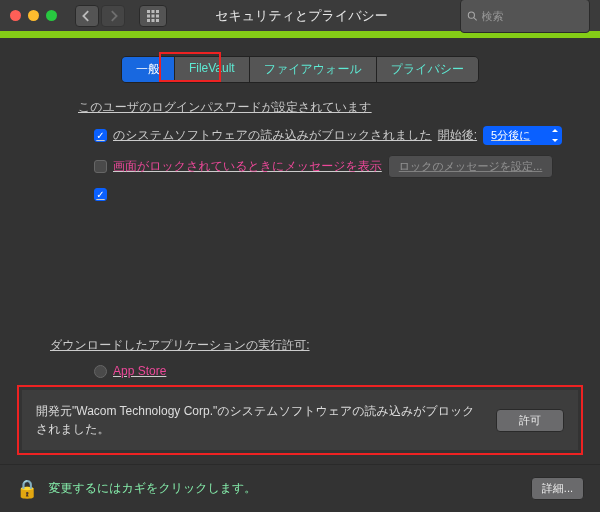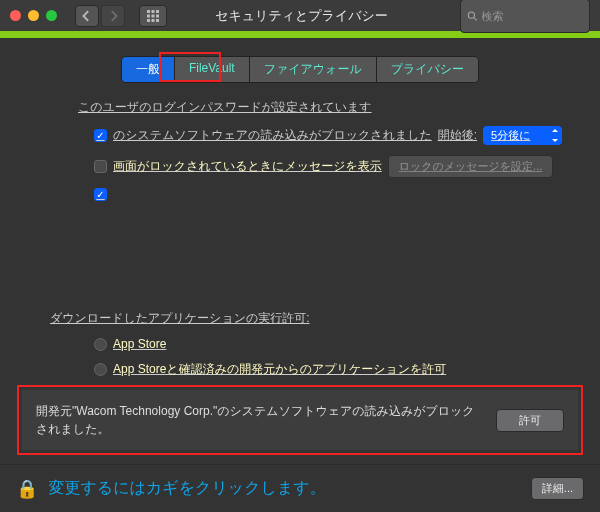--- a/index.html
+++ b/index.html
@@ -87,21 +87,21 @@
   white-space: nowrap;
 }
 .mac-btn.dim { opacity: .5; }
 .chk {
   width: 13px; height: 13px; border-radius: 3px; border: 1px solid #666;
   display: inline-flex; align-items: center; justify-content: center;
   font-size: 10px; flex-shrink: 0;
 }
 .chk.checked { background: #0a60ff; border-color: #0a60ff; color: #fff; }
 .chk.unchecked { background: #4a4a4a; }
-.dimtext { color: #fef9c3; }
+.dimtext { color: #ec4899; }
 .select {
   background: #0a60ff; color: #fff; border-radius: 4px;
   padding: 2px 32px 2px 8px; font-size: 11px; position: relative;
   display: inline-flex; align-items: center;
 }
 .select::after {
   content: ""; position: absolute; right: 4px; top: 3px;
   border-left: 3px solid transparent; border-right: 3px solid transparent;
   border-bottom: 3px solid #fff;
 }
@@ -121,21 +121,21 @@
 }
 .blocked-text { flex: 1; font-size: 12px; color: #ddd; line-height: 1.5; }
 .hl-block {
   top: -5px; left: -5px; right: -5px; bottom: -5px; width: auto; height: auto;
 }
 .footer {
   height: 48px; background: #333333; border-top: 1px solid #2a2a2a;
   display: flex; align-items: center; padding: 0 16px; gap: 10px;
 }
 .lock { font-size: 18px; }
-.footer-text { flex: 1; font-size: 16px; color: #0ea5e9; }
+.footer-text { flex: 1; font-size: 12px; color: #86efac; }
 .tab.selected { background: #1868e0; color: #fff; }
 svg.icon { width: 12px; height: 12px; }
 </style>
 </head>
 <body>
 
 <div class="window">
 
   <div class="titlebar">
     <div class="traffic">
@@ -214,24 +214,20 @@
     <div style="flex:1"></div>
 
     <div class="section">
       <div class="row" style="padding-left:28px">
         <span>ダウンロードしたアプリケーションの実行許可:</span>
       </div>
       <div class="row indent2">
         <span class="radio"></span>
         <span class="dimtext">App Store</span>
       </div>
-      <div class="row indent2">
-        <span class="radio"></span>
-        <span class="dimtext">App Storeと確認済みの開発元からのアプリケーションを許可</span>
-      </div>
 
       <div class="blocked-box">
         <div class="highlight-red hl-block"></div>
         <div class="blocked-text">開発元"Wacom Technology Corp."のシステムソフトウェアの読み込みがブロックされました。</div>
         <button class="mac-btn" style="padding:3px 22px">許可</button>
       </div>
     </div>
 
     <div style="height:14px"></div>
   </div>

